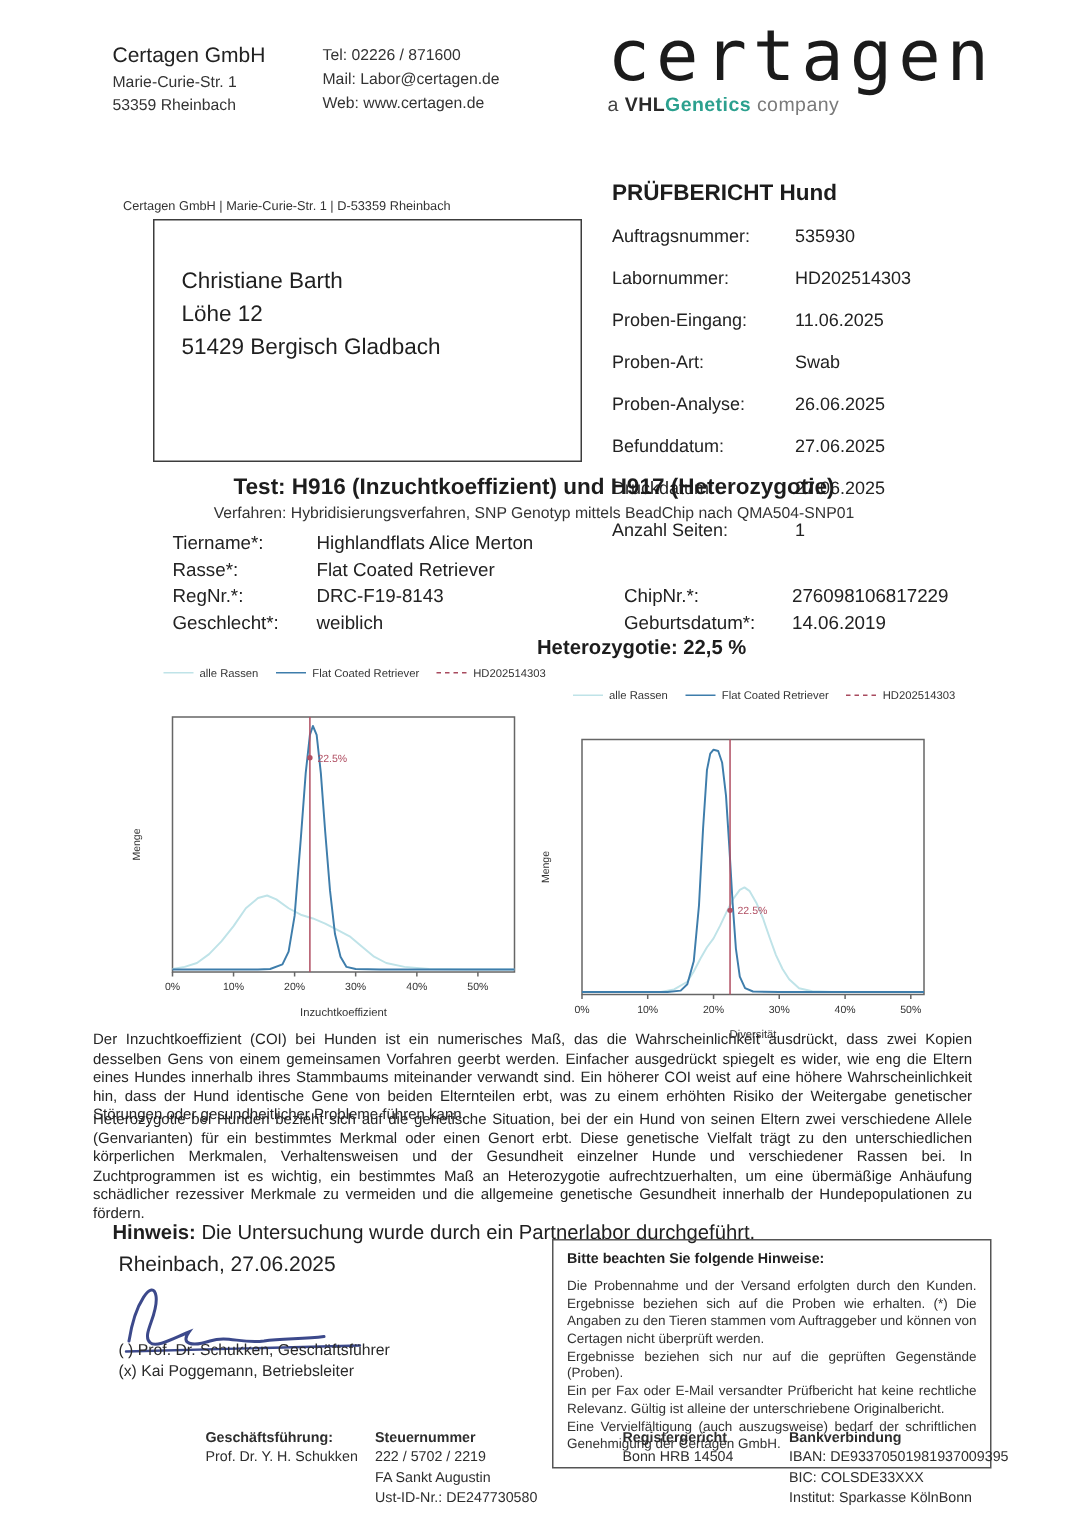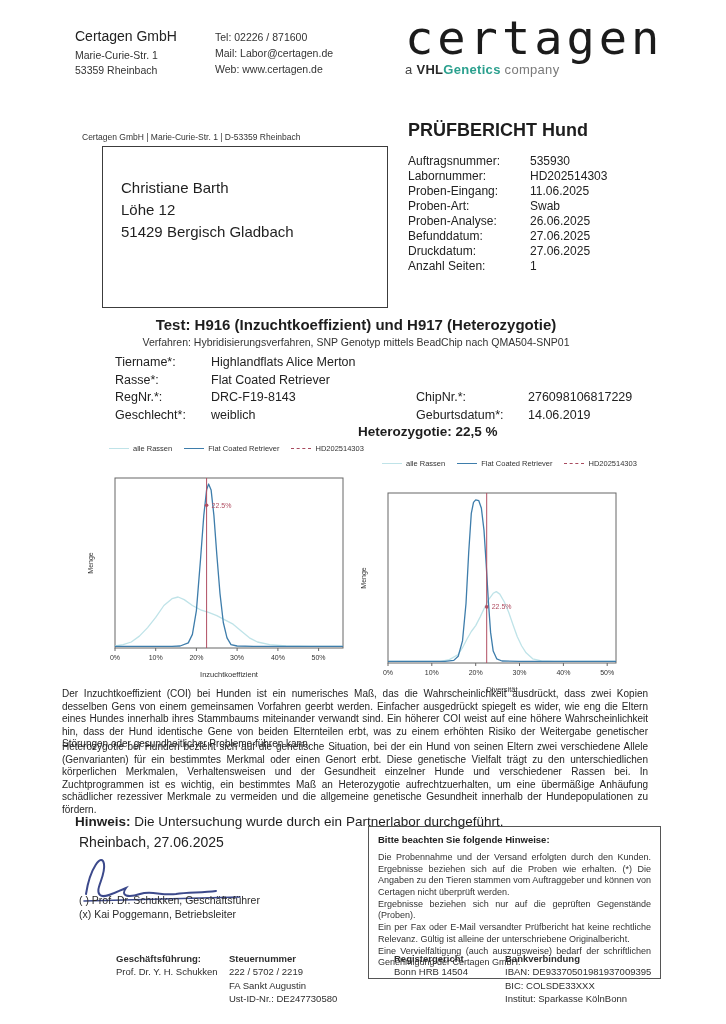--- a/index.html
+++ b/index.html
@@ -20,22 +20,22 @@
   .logo-sub .gen{font-weight:bold;color:#2ba08e;}
   .logo-sub .comp{color:#7a7a7a;}
 
   
   .sender-line{left:82px;top:132px;font-size:8.5px;color:#333;}
   .addr-box{left:82px;top:146px;width:284px;height:160px;border:1.5px solid #3c3c3c;margin-left:20px;}
   .addr-box .recipient{padding:30px 0 0 18px;font-size:15px;line-height:1.45;color:#1f1f1f;}
 
   
   .report{left:408px;top:120px;width:290px;}
-  .report-title{font-size:18px;font-weight:bold;color:#1d1d1d;margin-bottom:13px;}
-  .report-rows{display:grid;grid-template-columns:122px auto;row-gap:1px;font-size:12px;color:#222;}
+  .report-title{font-size:15px;font-weight:bold;color:#1d1d1d;margin-bottom:13px;}
+  .report-rows{display:grid;grid-template-columns:122px auto;row-gap:14px;font-size:12px;color:#222;}
 
   
   .test-title{left:75px;top:316px;width:562px;text-align:center;font-size:15px;font-weight:bold;color:#1d1d1d;}
   .test-method{left:75px;top:336px;width:562px;text-align:center;font-size:10.5px;color:#333;}
 
   
   .animal{left:115px;top:355px;width:545px;font-size:12.5px;color:#222;}
   .animal .grid{display:grid;grid-template-columns:96px 205px 112px auto;row-gap:3.5px;}
 
   
@@ -58,21 +58,21 @@
   .place-date{left:79px;top:834px;font-size:14px;color:#222;}
   .sig-svg{left:76px;top:848px;}
   .sig-names{left:79px;top:893px;font-size:10.5px;line-height:1.35;color:#2a2a2a;}
 
   
   .hints{left:368px;top:826px;width:293px;border:1px solid #555;padding:7px 9px 9px 9px;box-sizing:border-box;}
   .hints-title{font-size:9.5px;font-weight:bold;color:#222;margin-bottom:7px;}
   .hints-line{font-size:9px;line-height:1.3;color:#333;text-align:justify;}
 
   
-  .foot{font-size:9.5px;line-height:1.4;color:#2e2e2e;}
+  .foot{font-size:9.5px;line-height:1.4;color:#2e2e2e;margin-left:21px;}
   .foot .t{font-weight:bold;}
   .fc1{left:116px;top:952px;}
   .fc2{left:229px;top:952px;}
   .fc3{left:394px;top:952px;}
   .fc4{left:505px;top:952px;}
 </style>
 </head>
 <body>
 
 <div class="page">

